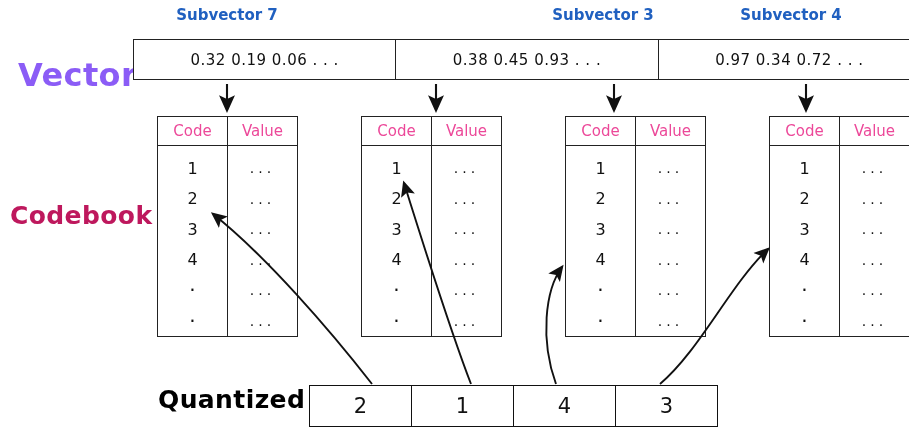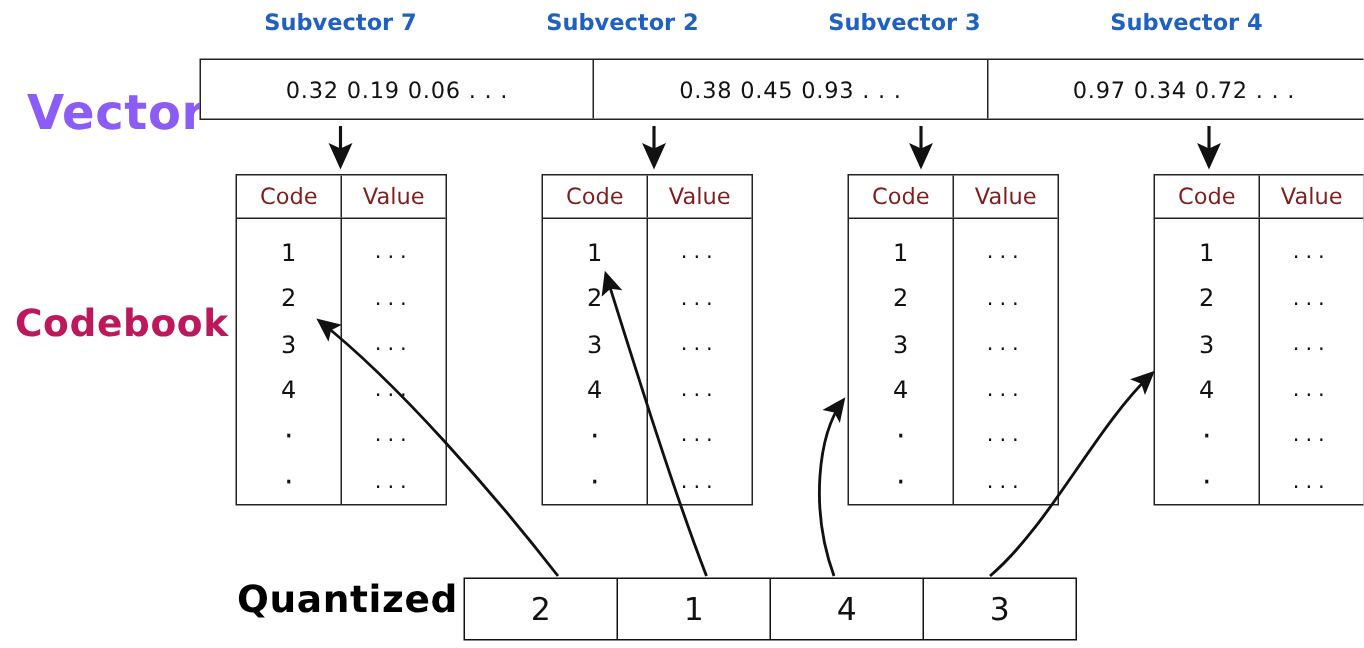--- a/index.html
+++ b/index.html
@@ -23,21 +23,21 @@
             box-sizing:border-box;border-right:1.6px solid #222;font-size:15px;color:#111;
             letter-spacing:.5px;white-space:nowrap;}
   .vec-cell:last-child{border-right:none;}
 
   
   .cb-table{position:absolute;top:116px;width:141px;height:221px;
             border:1.6px solid #222;box-sizing:border-box;background:#fff;
             display:flex;flex-direction:column;}
   .cb-head{display:flex;height:28px;border-bottom:1.6px solid #222;}
   .cb-head div{flex:1 1 0;display:flex;align-items:center;justify-content:center;
-               font-size:15px;color:#7f1d1d;box-sizing:border-box;}
+               font-size:15px;color:#ec4899;box-sizing:border-box;}
   .cb-head div:first-child{border-right:1.6px solid #222;}
   .cb-body{flex:1 1 auto;display:flex;}
   .cb-col{flex:1 1 0;display:flex;flex-direction:column;box-sizing:border-box;
           padding-top:7px;}
   .cb-col.left{border-right:1.6px solid #222;}
   .cb-cell{flex:1 1 0;display:flex;align-items:center;justify-content:center;
            font-size:16px;color:#111;}
   .cb-cell.dots{font-size:14px;letter-spacing:4px;color:#111;}
   .cb-cell.dot{font-size:20px;line-height:0;}
 
@@ -54,21 +54,20 @@
 </head>
 <body>
 
 <div class="stage">
 
   <div class="side-label" id="vector-label">Vector</div>
   <div class="side-label" id="codebook-label">Codebook</div>
   <div class="side-label" id="quantized-label">Quantized</div>
 
   <div class="sv-label" style="left:133px;width:188px;">Subvector 7</div>
-  <div class="sv-label" style="left:321px;width:188px;">Subvector 2</div>
   <div class="sv-label" style="left:509px;width:188px;">Subvector 3</div>
   <div class="sv-label" style="left:697px;width:188px;text-align:center;">Subvector 4</div>
 
   <div id="vector-bar">
     <div class="vec-cell">0.32  0.19  0.06 . . .</div>
     <div class="vec-cell">0.38  0.45  0.93 . . .</div>
     <div class="vec-cell">0.97  0.34  0.72 . . .</div>
   </div>
 
   <div class="cb-table" id="cb1" style="left:157px;">

